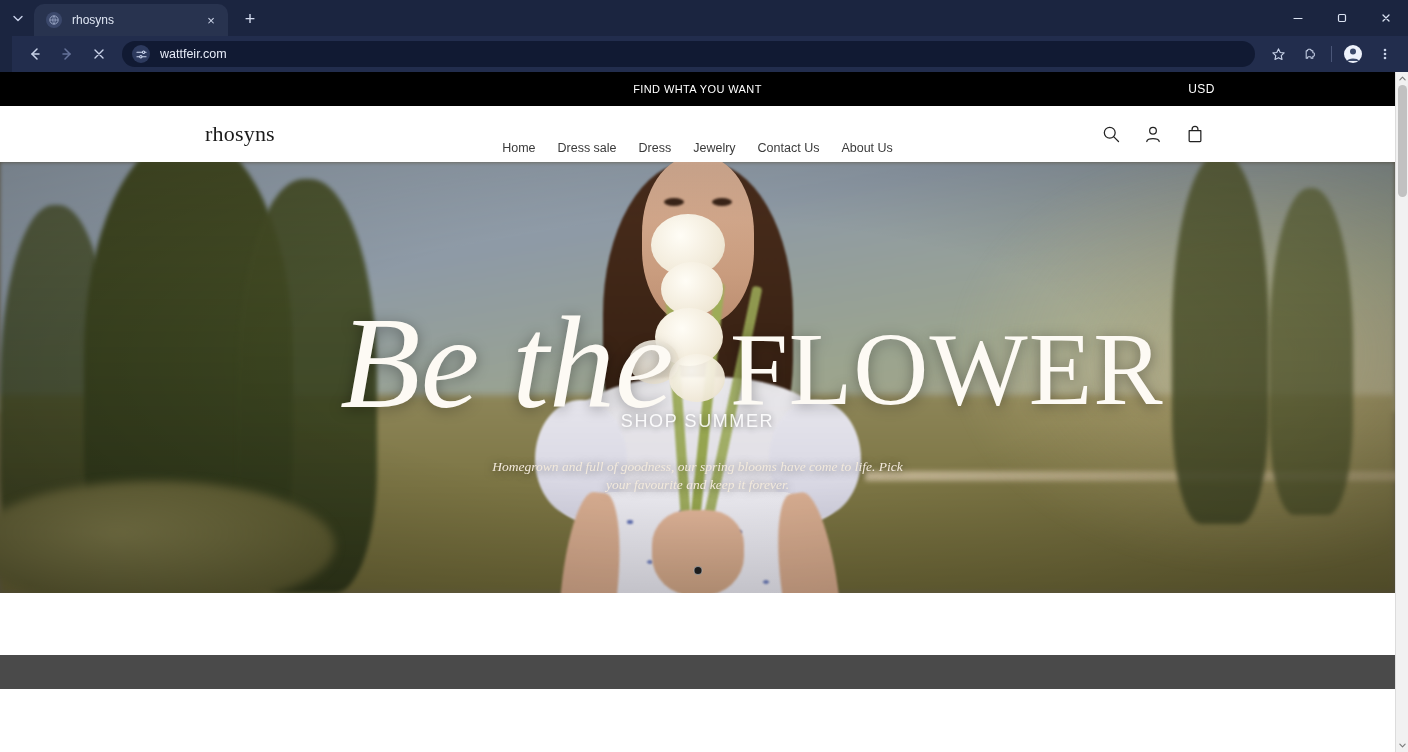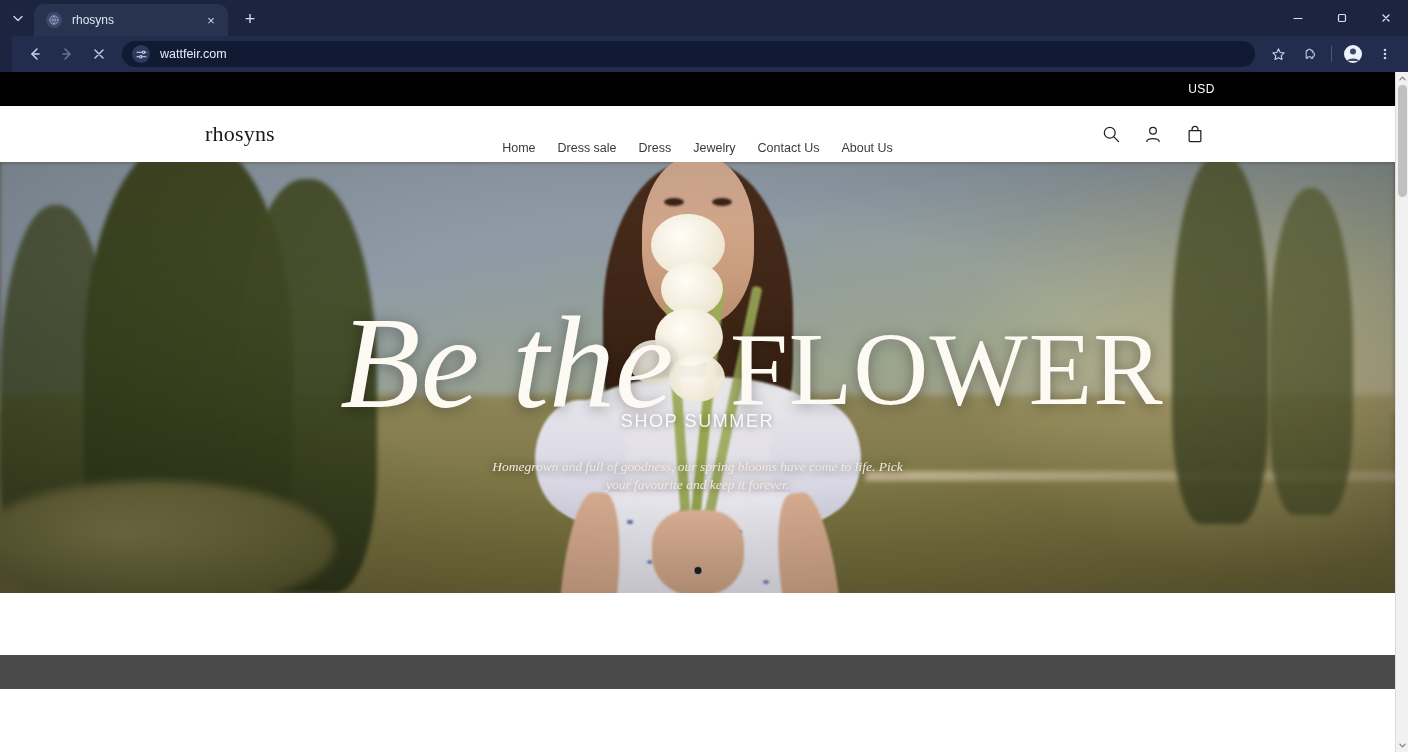--- a/index.html
+++ b/index.html
@@ -416,20 +416,21 @@
         <circle cx="7" cy="7" r="1.3" fill="currentColor"></circle>
         <circle cx="7" cy="11" r="1.3" fill="currentColor"></circle>
       </svg>
     </div>
   </div>
 
   <div class="viewport">
     <div class="page">
 
       <div class="announce">
+        <span class="announce-text">FIND WHTA YOU WANT</span>
         <span class="announce-cur">USD</span>
       </div>
 
       <div class="site-header">
         <div class="logo">rhosyns</div>
 
         <nav class="mainnav">
           <a class="navlink">Home</a>
           <a class="navlink">Dress sale</a>
           <a class="navlink">Dress</a>

